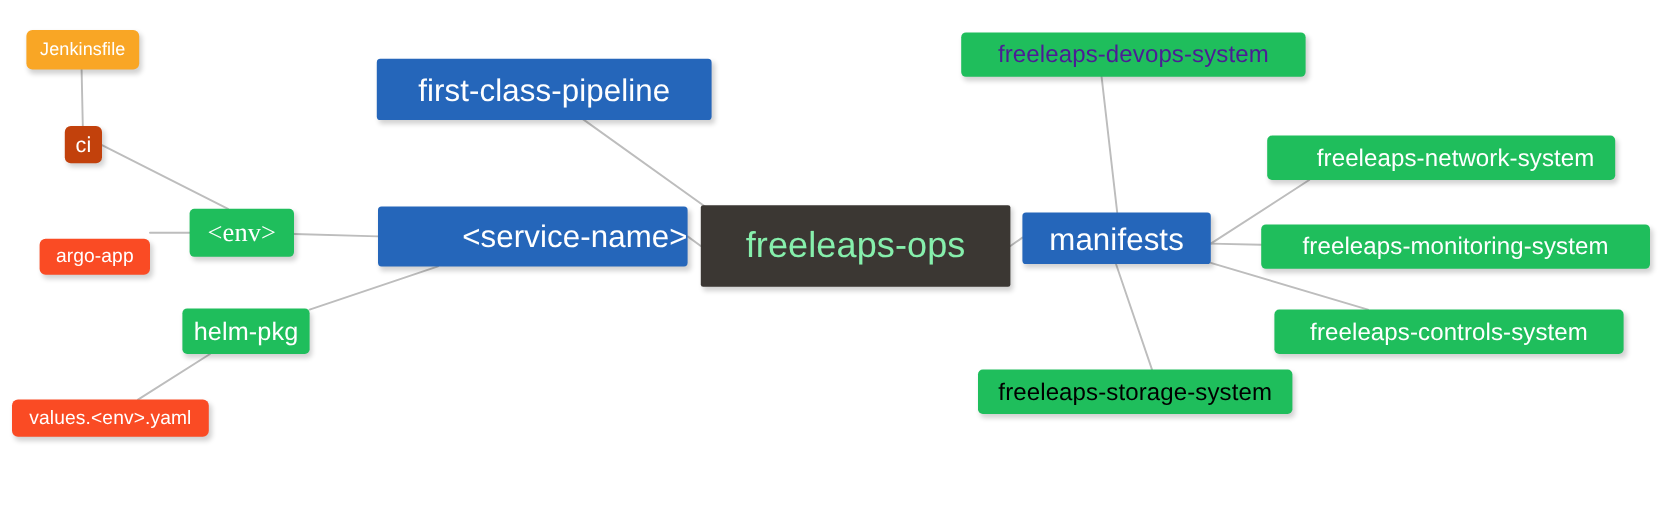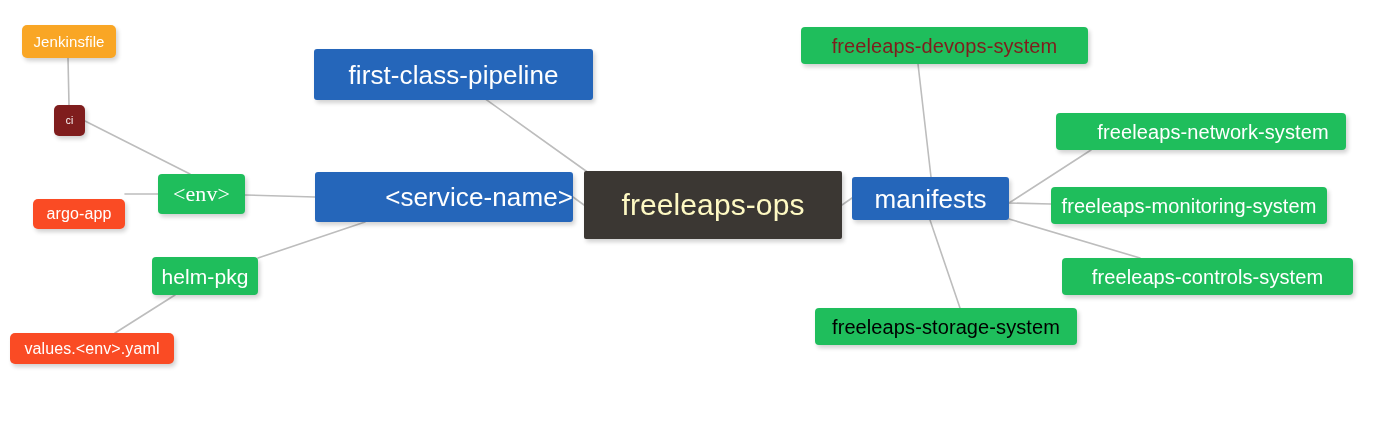--- a/index.html
+++ b/index.html
@@ -40,57 +40,57 @@
       <line x1="1009" y1="219" x2="1140" y2="258" stroke="#bdbdbd" stroke-width="1.6" stroke-linecap="round"></line>
       <line x1="930" y1="220" x2="960" y2="308" stroke="#bdbdbd" stroke-width="1.6" stroke-linecap="round"></line>
       <line x1="315" y1="197" x2="245" y2="195" stroke="#bdbdbd" stroke-width="1.6" stroke-linecap="round"></line>
       <line x1="365" y1="222" x2="258" y2="258" stroke="#bdbdbd" stroke-width="1.6" stroke-linecap="round"></line>
       <line x1="190" y1="174" x2="85" y2="121" stroke="#bdbdbd" stroke-width="1.6" stroke-linecap="round"></line>
       <line x1="158" y1="194" x2="125" y2="194" stroke="#bdbdbd" stroke-width="1.6" stroke-linecap="round"></line>
       <line x1="69" y1="105" x2="68" y2="58" stroke="#bdbdbd" stroke-width="1.6" stroke-linecap="round"></line>
       <line x1="175" y1="295" x2="115" y2="333" stroke="#bdbdbd" stroke-width="1.6" stroke-linecap="round"></line>
     </svg>
   <div id="node-layer">
-      <div class="node n-root" style="left: 584px; top: 171px; width: 258px; height: 68px; background: rgb(59, 55, 51); font-size: 30px; color: #fef9c3;">
+      <div class="node n-root" style="left: 584px; top: 171px; width: 258px; height: 68px; background: rgb(59, 55, 51); font-size: 30px; color: #86efac;">
         <span>freeleaps-ops</span>
       </div>
       <div class="node n-l1" style="left: 852px; top: 177px; width: 157px; height: 43px; background: rgb(37, 102, 186); font-size: 26px; color: rgb(255, 255, 255);">
         <span>manifests</span>
       </div>
       <div class="node n-l1" style="left: 315px; top: 172px; width: 258px; height: 50px; background: rgb(37, 102, 186); font-size: 26px; color: rgb(255, 255, 255); justify-content: flex-end;">
         <span>&lt;service-name&gt;</span>
       </div>
       <div class="node n-l1" style="left: 314px; top: 37px; width: 279px; height: 51px; background: rgb(37, 102, 186); font-size: 26px; color: rgb(255, 255, 255); margin-top: 12px;">
         <span>first-class-pipeline</span>
       </div>
-      <div class="node n-l2" style="left: 801px; top: 27px; width: 287px; height: 37px; background: rgb(31, 190, 92); font-size: 20px; color: #7f1d1d;">
+      <div class="node n-l2" style="left: 801px; top: 27px; width: 287px; height: 37px; background: rgb(31, 190, 92); font-size: 20px; color: #4c1d95;">
         <span>freeleaps-devops-system</span>
       </div>
       <div class="node n-l2" style="left: 1056px; top: 113px; width: 290px; height: 37px; background: rgb(31, 190, 92); font-size: 20px; color: rgb(255, 255, 255); padding-left: 24px;">
         <span>freeleaps-network-system</span>
       </div>
-      <div class="node n-l2" style="left: 1051px; top: 187px; width: 276px; height: 37px; background: rgb(31, 190, 92); font-size: 20px; color: rgb(255, 255, 255);">
+      <div class="node n-l2" style="left: 1051px; top: 187px; width: 324px; height: 37px; background: rgb(31, 190, 92); font-size: 20px; color: rgb(255, 255, 255);">
         <span>freeleaps-monitoring-system</span>
       </div>
       <div class="node n-l2" style="left: 1062px; top: 258px; width: 291px; height: 37px; background: rgb(31, 190, 92); font-size: 20px; color: rgb(255, 255, 255);">
         <span>freeleaps-controls-system</span>
       </div>
       <div class="node n-l2" style="left: 815px; top: 308px; width: 262px; height: 37px; background: rgb(31, 190, 92); font-size: 20px; color: #000000;">
         <span>freeleaps-storage-system</span>
       </div>
       <div class="node n-l2" style="left: 158px; top: 174px; width: 87px; height: 40px; background: rgb(31, 190, 92); font-size: 22px; color: rgb(255, 255, 255); font-family: Liberation Serif, serif;">
         <span>&lt;env&gt;</span>
       </div>
       <div class="node n-l2" style="left: 152px; top: 257px; width: 106px; height: 38px; background: rgb(31, 190, 92); font-size: 21px; color: rgb(255, 255, 255); justify-content: center;">
         <span>helm-pkg</span>
       </div>
       <div class="node n-l3" style="left: 22px; top: 25px; width: 94px; height: 33px; background: rgb(249, 166, 37); font-size: 15px; color: rgb(255, 255, 255);">
         <span>Jenkinsfile</span>
       </div>
-      <div class="node n-l3" style="left: 54px; top: 105px; width: 31px; height: 31px; background: #7f1d1d; font-size: 10px; color: rgb(255, 255, 255);">
+      <div class="node n-l3" style="left: 54px; top: 105px; width: 31px; height: 31px; background: #c2410c; font-size: 18px; color: rgb(255, 255, 255);">
         <span>ci</span>
       </div>
       <div class="node n-l3" style="left: 33px; top: 179px; width: 92px; height: 30px; background: rgb(250, 75, 36); font-size: 16px; color: rgb(255, 255, 255); margin-top: 20px;">
         <span>argo-app</span>
       </div>
       <div class="node n-l3" style="left: 10px; top: 333px; width: 164px; height: 31px; background: rgb(250, 75, 36); font-size: 16px; color: rgb(255, 255, 255);">
         <span>values.&lt;env&gt;.yaml</span>
       </div>
     </div>
 </div>

